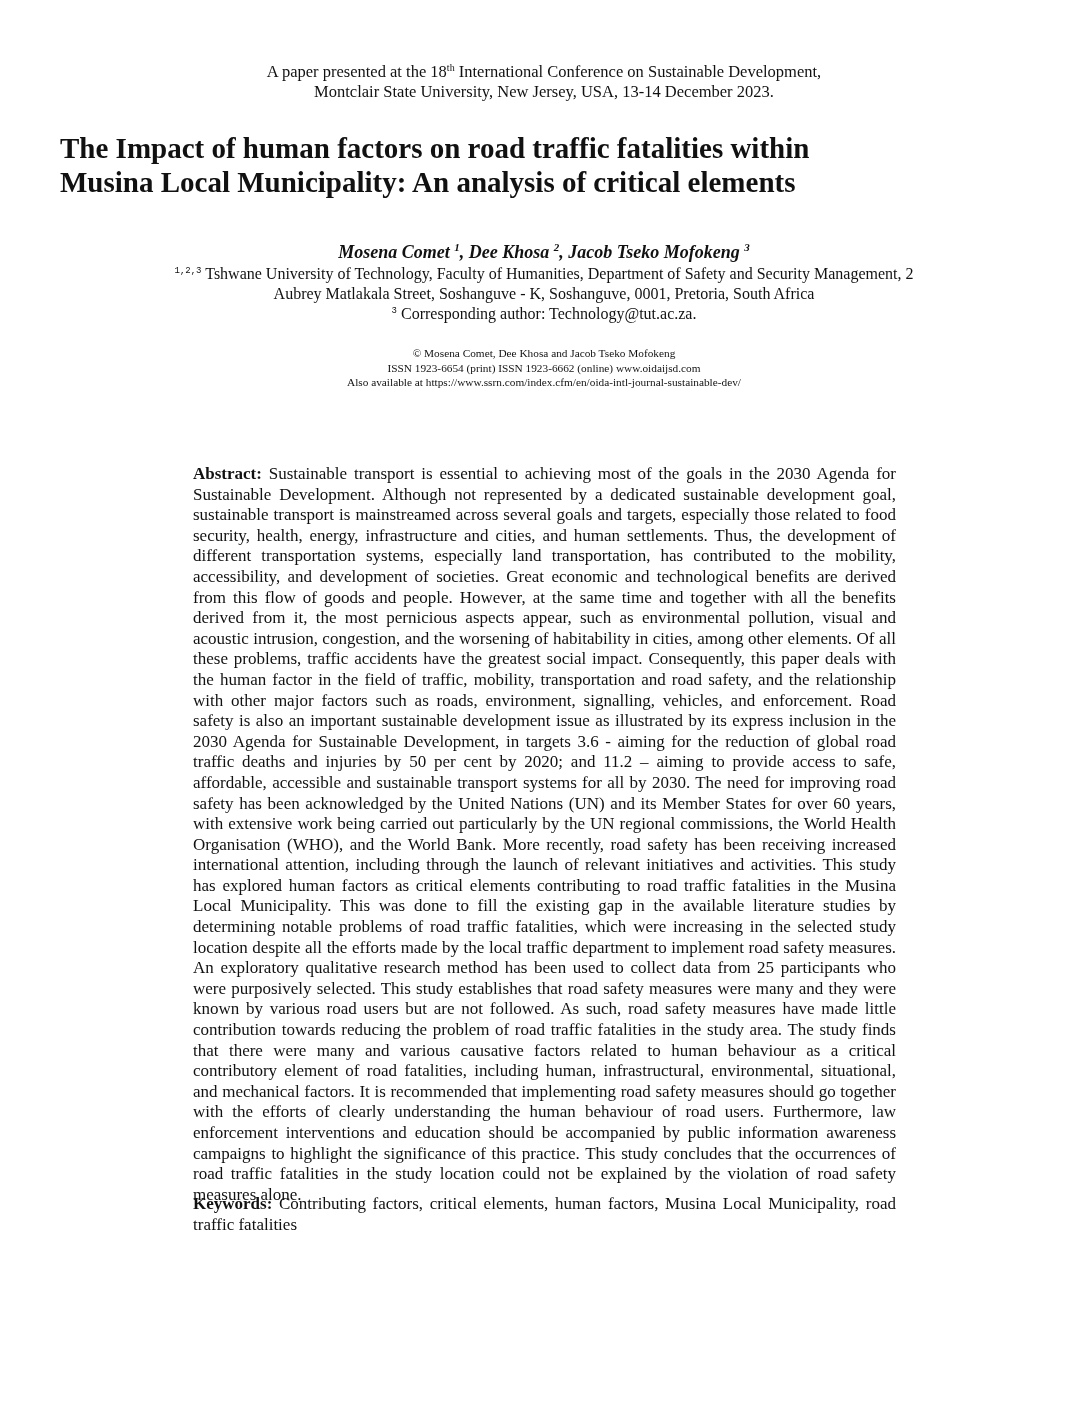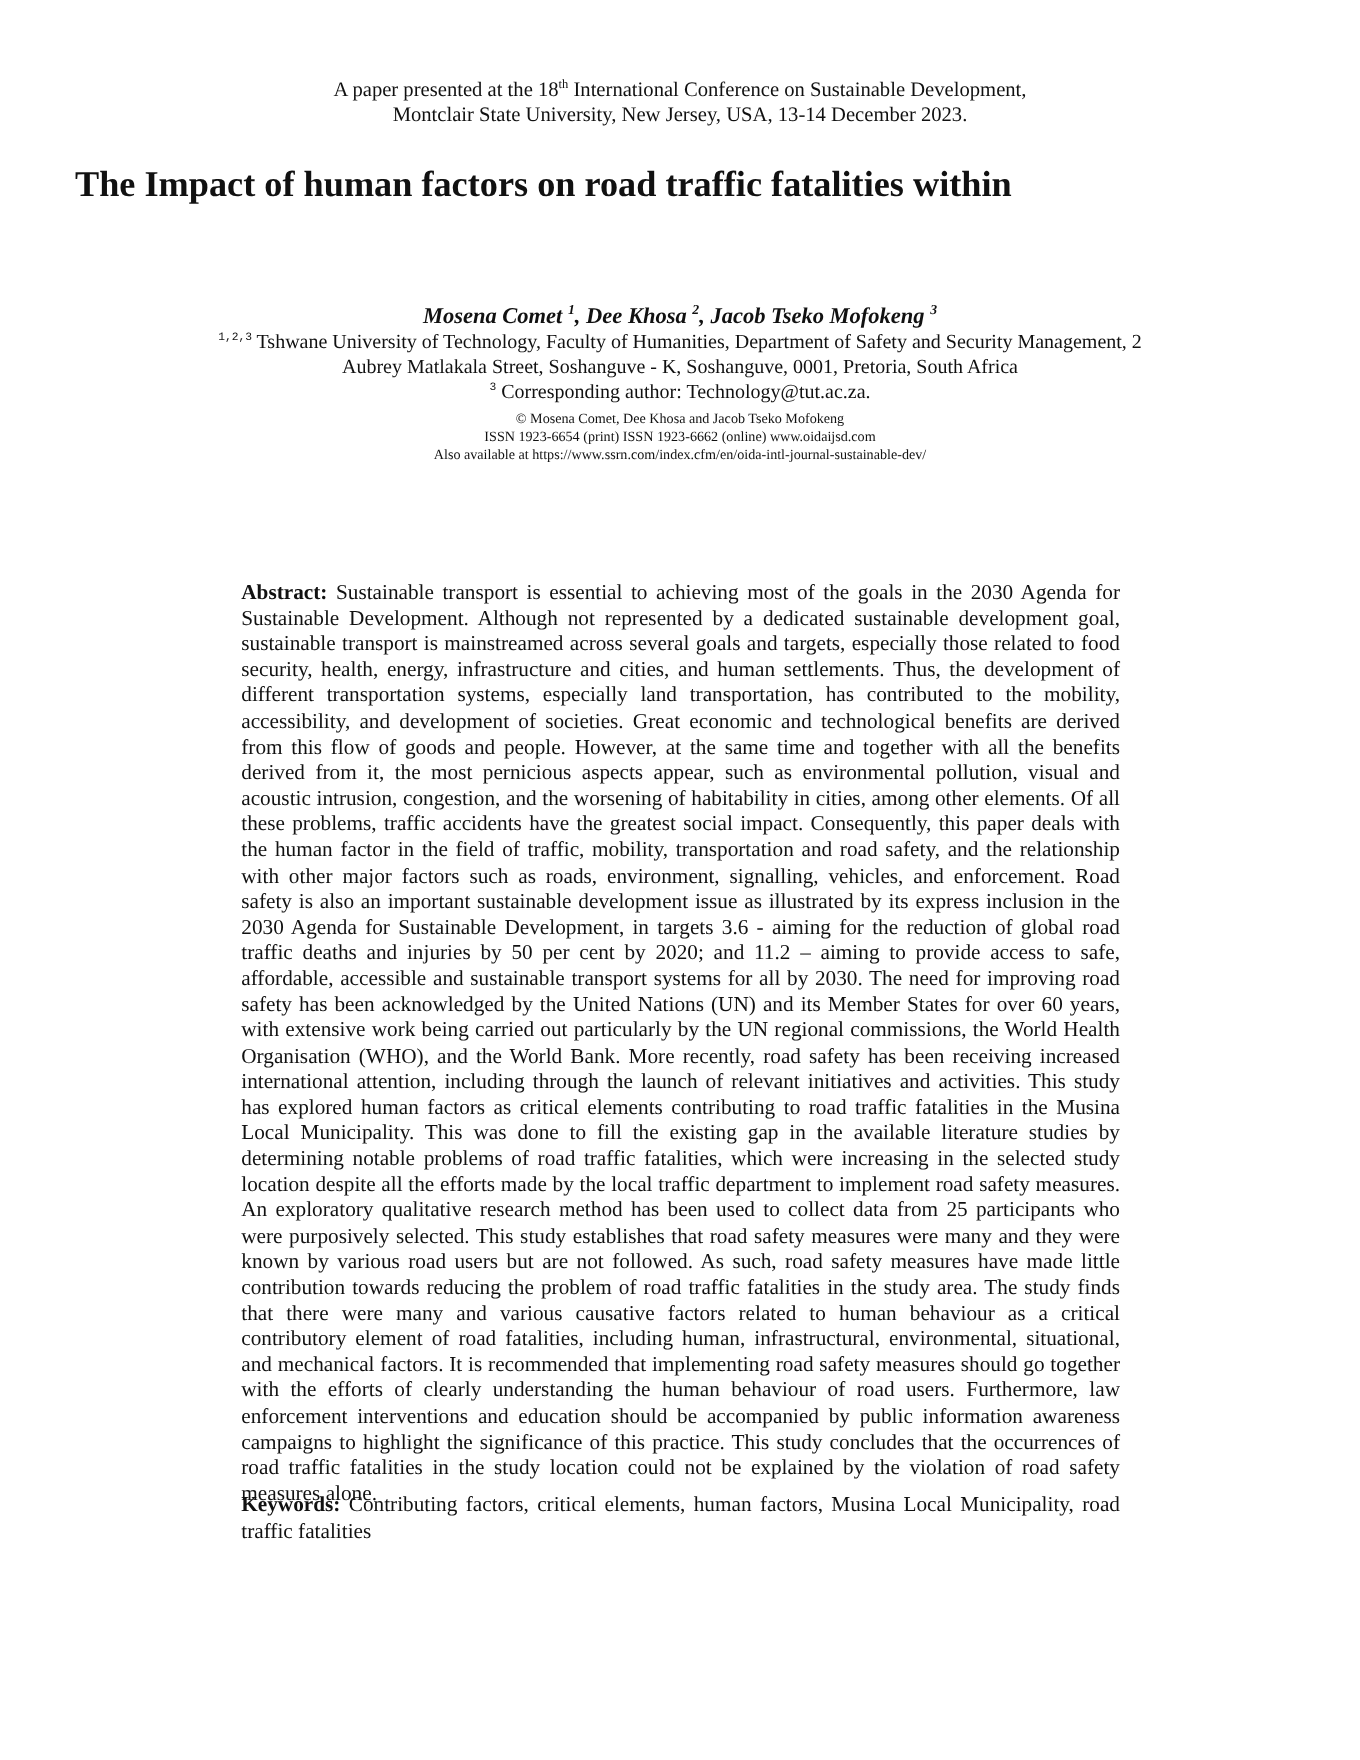--- a/index.html
+++ b/index.html
@@ -5,37 +5,38 @@
   html, body { margin: 0; padding: 0; background: #ffffff; }
   body { width: 1088px; height: 1408px; position: relative; overflow: hidden; color: #111; font-family: "Liberation Serif", "DejaVu Serif", serif; }
   .page { position: absolute; left: 0; top: 0; width: 996px; height: 1408px; }
   .conf { position: absolute; top: 62px; left: 0; width: 1088px; text-align: center; font-size: 16.5px; line-height: 20px; }
   .conf sup { font-size: 10px; line-height: 0; }
   .title { position: absolute; top: 131px; left: 60px; width: 968px; font-weight: bold; font-size: 29px; line-height: 34px; }
   .authors { position: absolute; top: 241px; left: 0; width: 1088px; text-align: center; font-weight: bold; font-size: 18px; line-height: 22px; font-style: italic; }
   .authors sup { font-size: 11px; line-height: 0; }
   .affil { position: absolute; top: 264px; left: 100px; width: 888px; text-align: center; font-size: 16px; line-height: 20px; }
   .affil sup { font-size: 9px; line-height: 0; font-family: Liberation Mono, monospace; }
-  .copy { position: absolute; top: 328px; left: 180px; width: 728px; text-align: center; font-size: 11.3px; line-height: 14.5px; }
+  .copy { position: absolute; top: 346px; left: 180px; width: 728px; text-align: center; font-size: 11.3px; line-height: 14.5px; }
   .abstract { position: absolute; top: 464px; left: 193px; width: 703px; text-align: justify; font-size: 17px; line-height: 20.6px; }
   .abstract b, .keywords b { font-weight: bold; }
   .keywords { position: absolute; top: 1194px; left: 193px; width: 703px; text-align: justify; font-size: 17px; line-height: 20.6px; }
 </style>
 </head>
 <body>
 
 <div class="page">
 
   <div class="conf">
     <div><span>A paper presented at the 18</span><sup>th</sup><span> International Conference on Sustainable Development,</span></div>
     <div>Montclair State University, New Jersey, USA, 13-14 December 2023.</div>
   </div>
 
   <div class="title">
     <div>The Impact of human factors on road traffic fatalities within</div>
+    <div>Musina Local Municipality: An analysis of critical elements</div>
   </div>
 
   <div class="authors">
     <span><span>Mosena Comet</span>&nbsp;<sup>1</sup><span>, </span></span><span><span>Dee Khosa</span>&nbsp;<sup>2</sup><span>, </span></span><span><span>Jacob Tseko Mofokeng</span>&nbsp;<sup>3</sup><span></span></span>
   </div>
 
   <div class="affil">
     <div><sup>1,2,3</sup><span> Tshwane University of Technology, Faculty of Humanities, Department of Safety and Security Management, 2</span></div>
     <div>Aubrey Matlakala Street, Soshanguve - K, Soshanguve, 0001, Pretoria, South Africa</div>
     <div><sup>3</sup><span> Corresponding author: Technology@tut.ac.za.</span></div>

